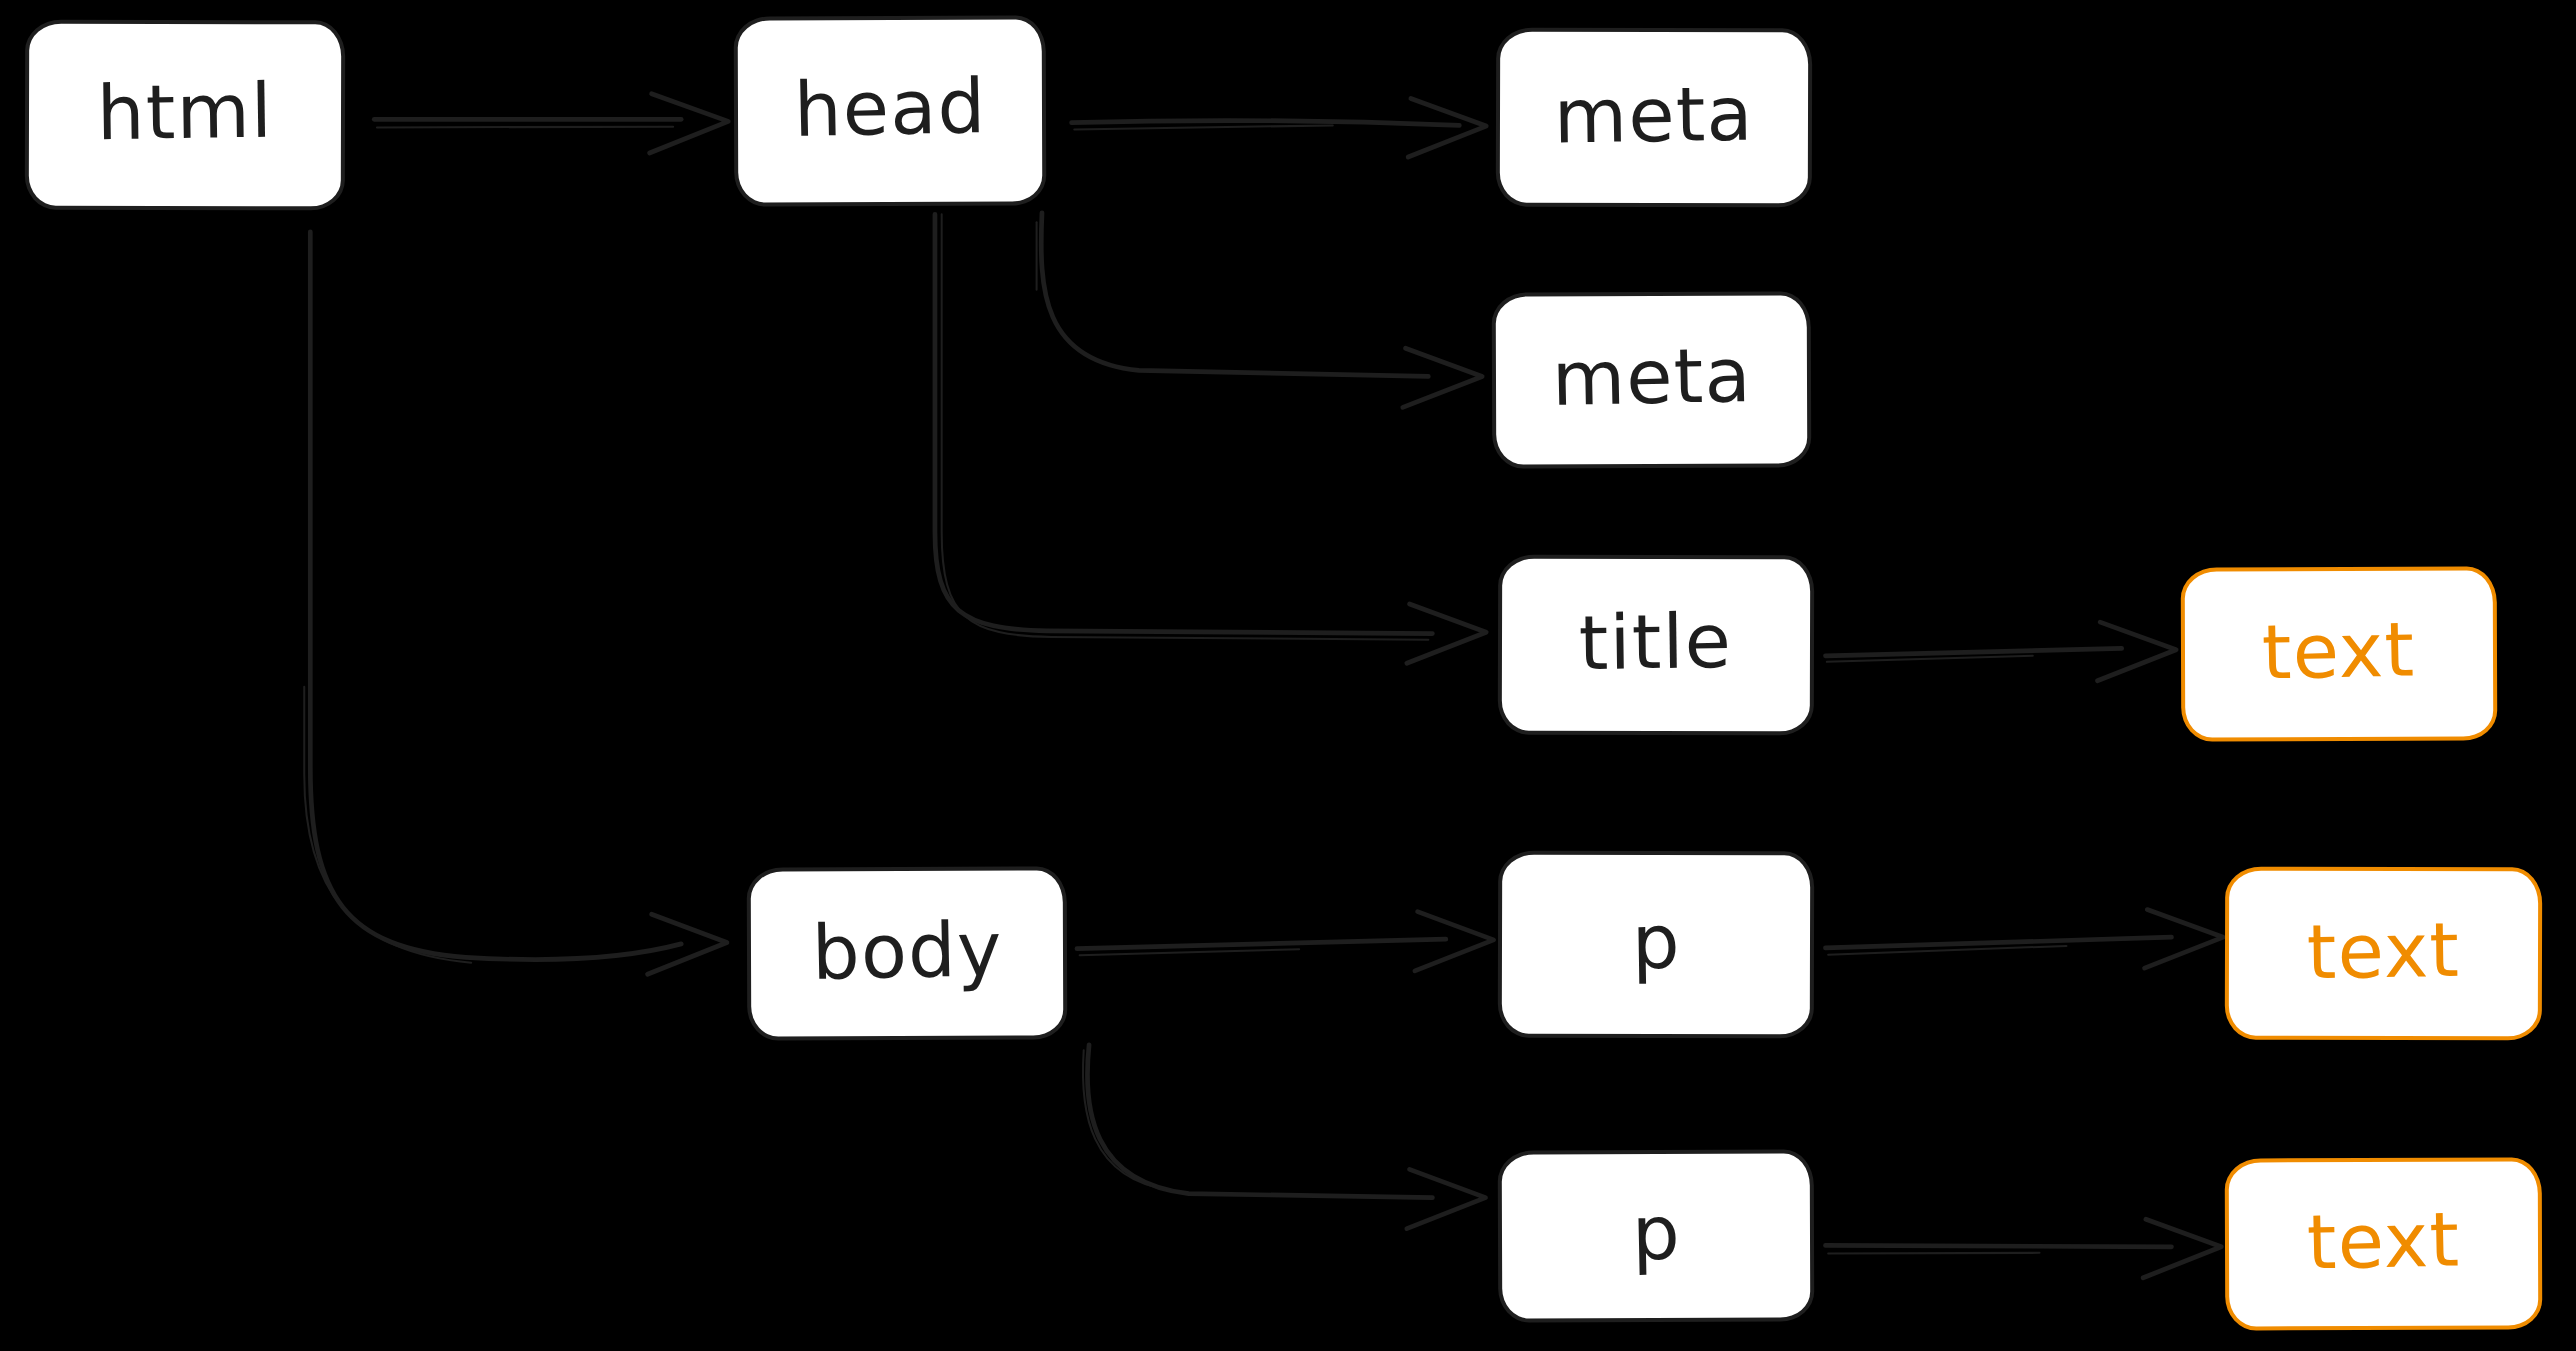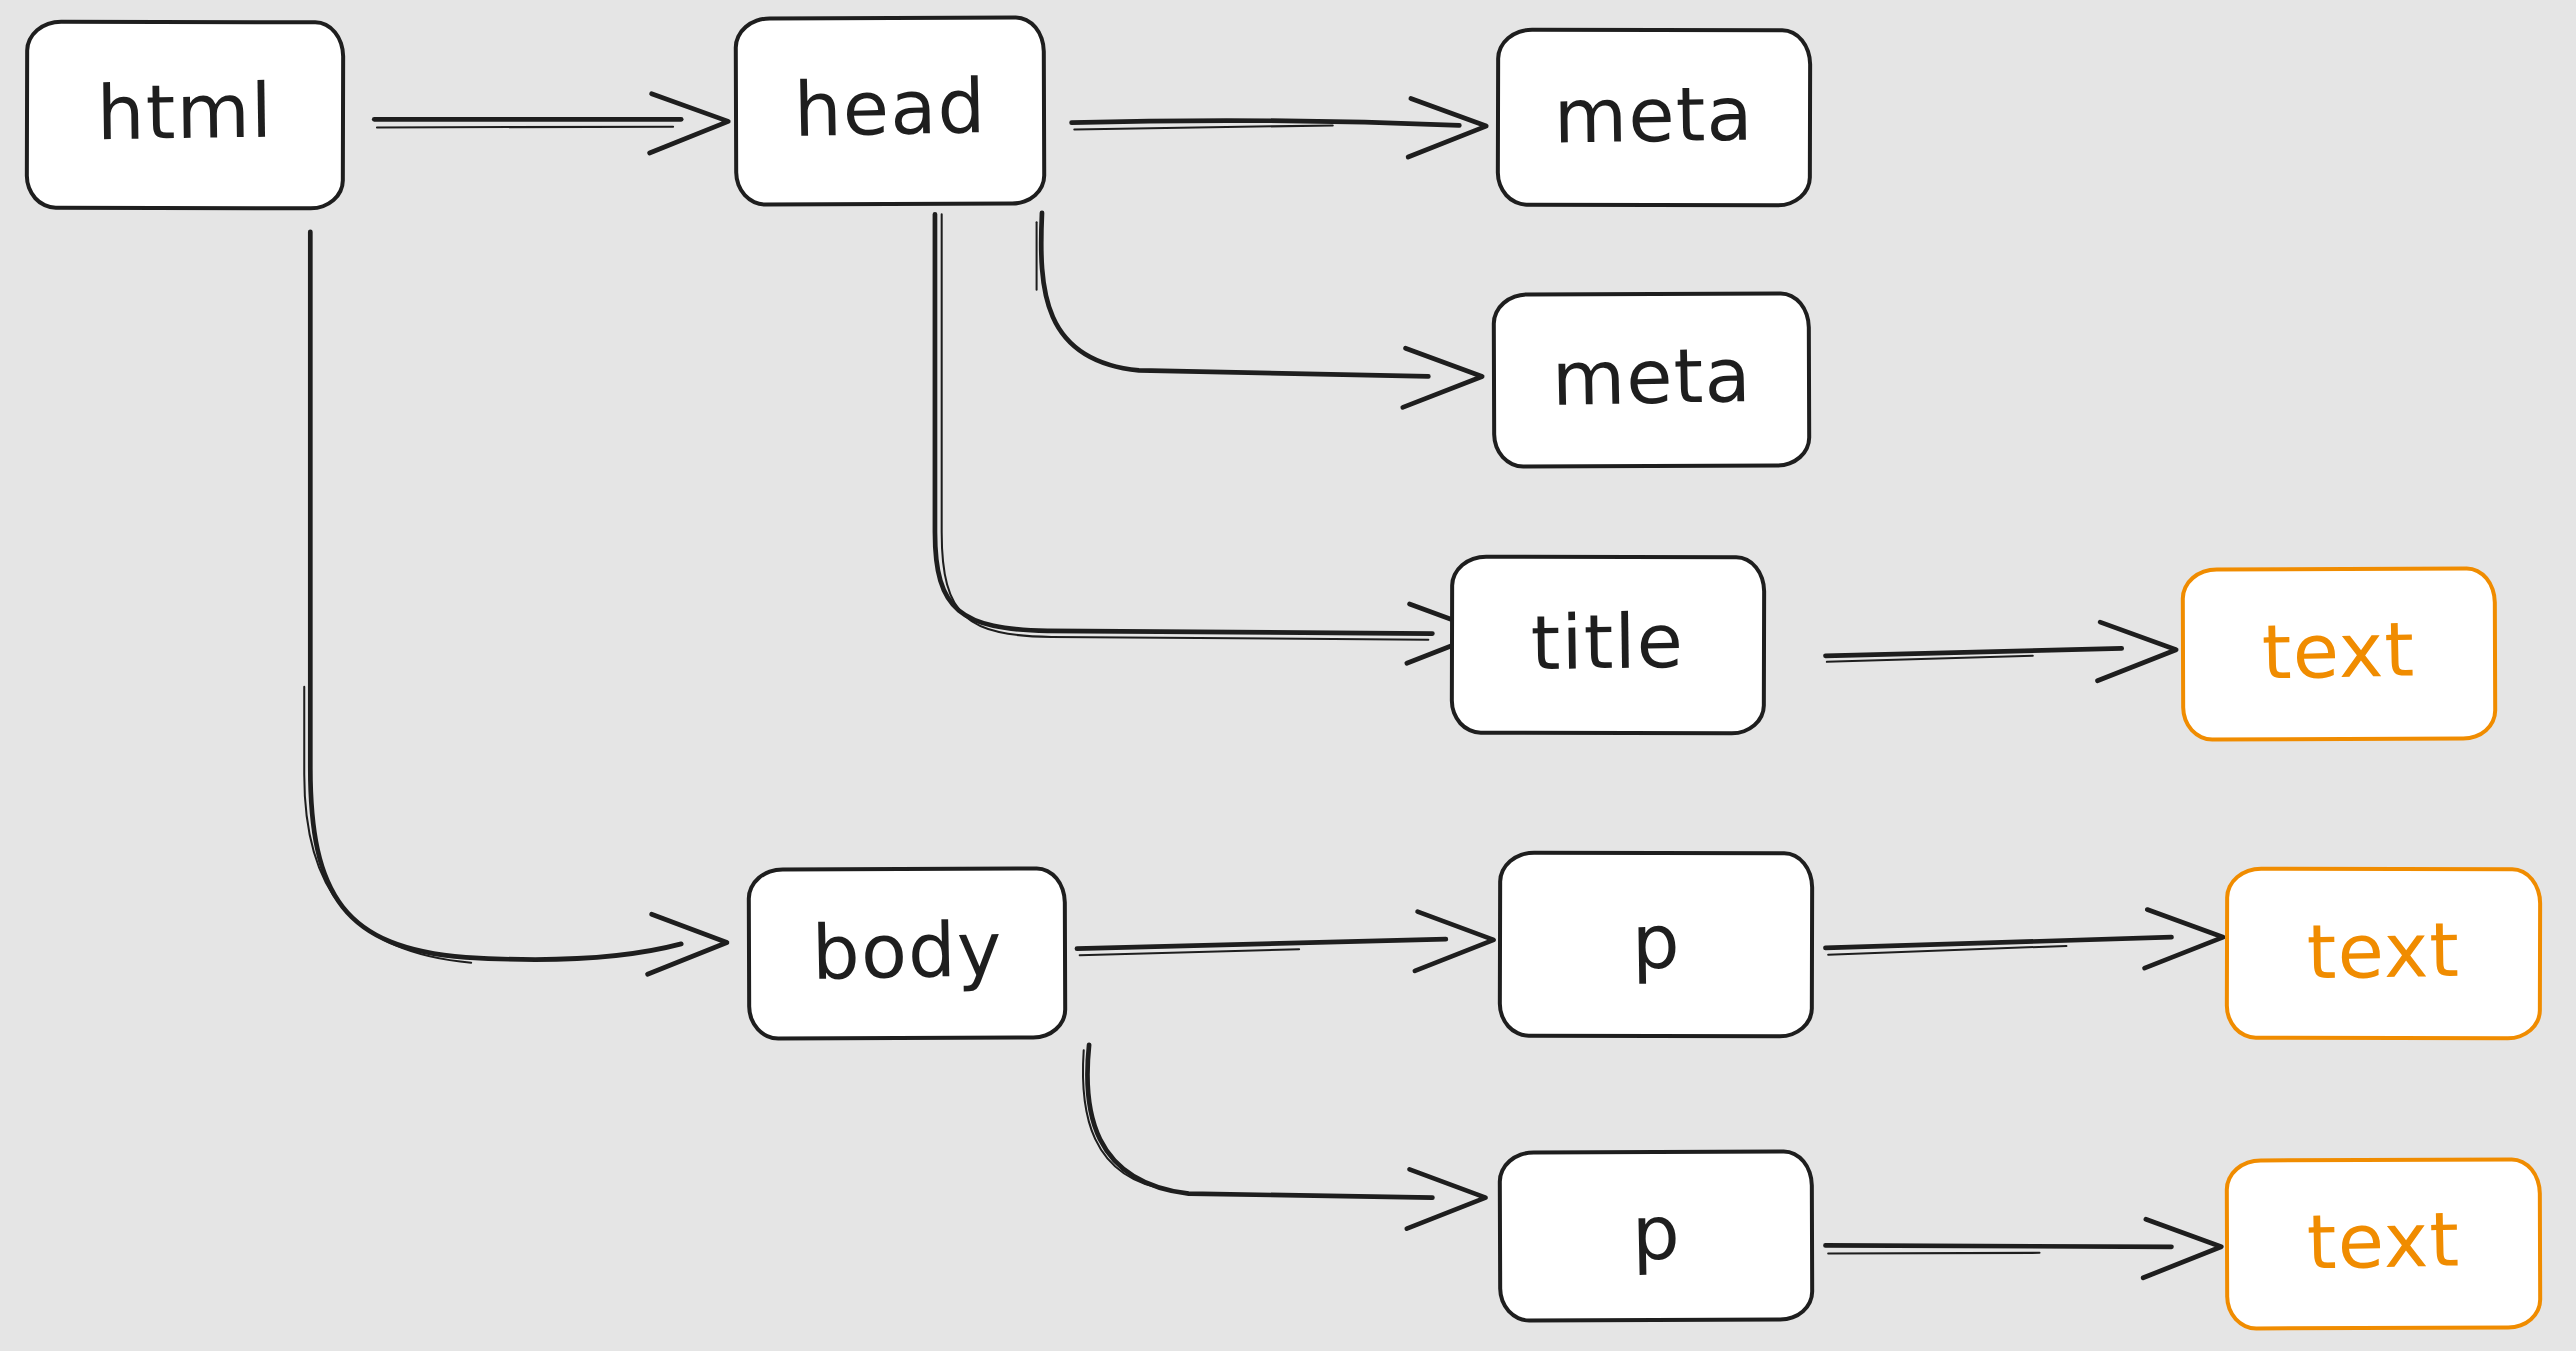--- a/index.html
+++ b/index.html
@@ -1,20 +1,20 @@
 <!DOCTYPE html>
 <html style="font-size:10.8px"><head>
 <meta charset="utf-8">
 <style>
   html, body { margin: 0; padding: 0; background: #ffffff; }
   .canvas {
     position: relative;
     width: 2576px;
     height: 1352px;
-    background: #e5e5e5;
+    background: #000000;
     font-family: "DejaVu Sans", sans-serif;
     overflow: hidden;
   }
   .arrows {
     position: absolute;
     left: 0; top: 0;
     width: 2576px; height: 1352px;
   }
   .arrows path {
     fill: none;
@@ -127,21 +127,21 @@
   </div>
 
   <div class="node tilt-a" style="left:1496px; top:28px; width:316px; height:179px;">
     <span class="label">meta</span>
   </div>
 
   <div class="node tilt-b" style="left:1492px; top:292px; width:319px; height:176px;">
     <span class="label">meta</span>
   </div>
 
-  <div class="node tilt-a" style="left:1450px; top:555px; width:316px; height:180px;">
+  <div class="node tilt-a" style="left:1498px; top:555px; width:316px; height:180px;">
     <span class="label">title</span>
   </div>
 
   <div class="node accent tilt-b" style="left:2181px; top:567px; width:316px; height:174px;">
     <span class="label">text</span>
   </div>
 
   <div class="node tilt-b" style="left:747px; top:867px; width:320px; height:173px;">
     <span class="label">body</span>
   </div>

